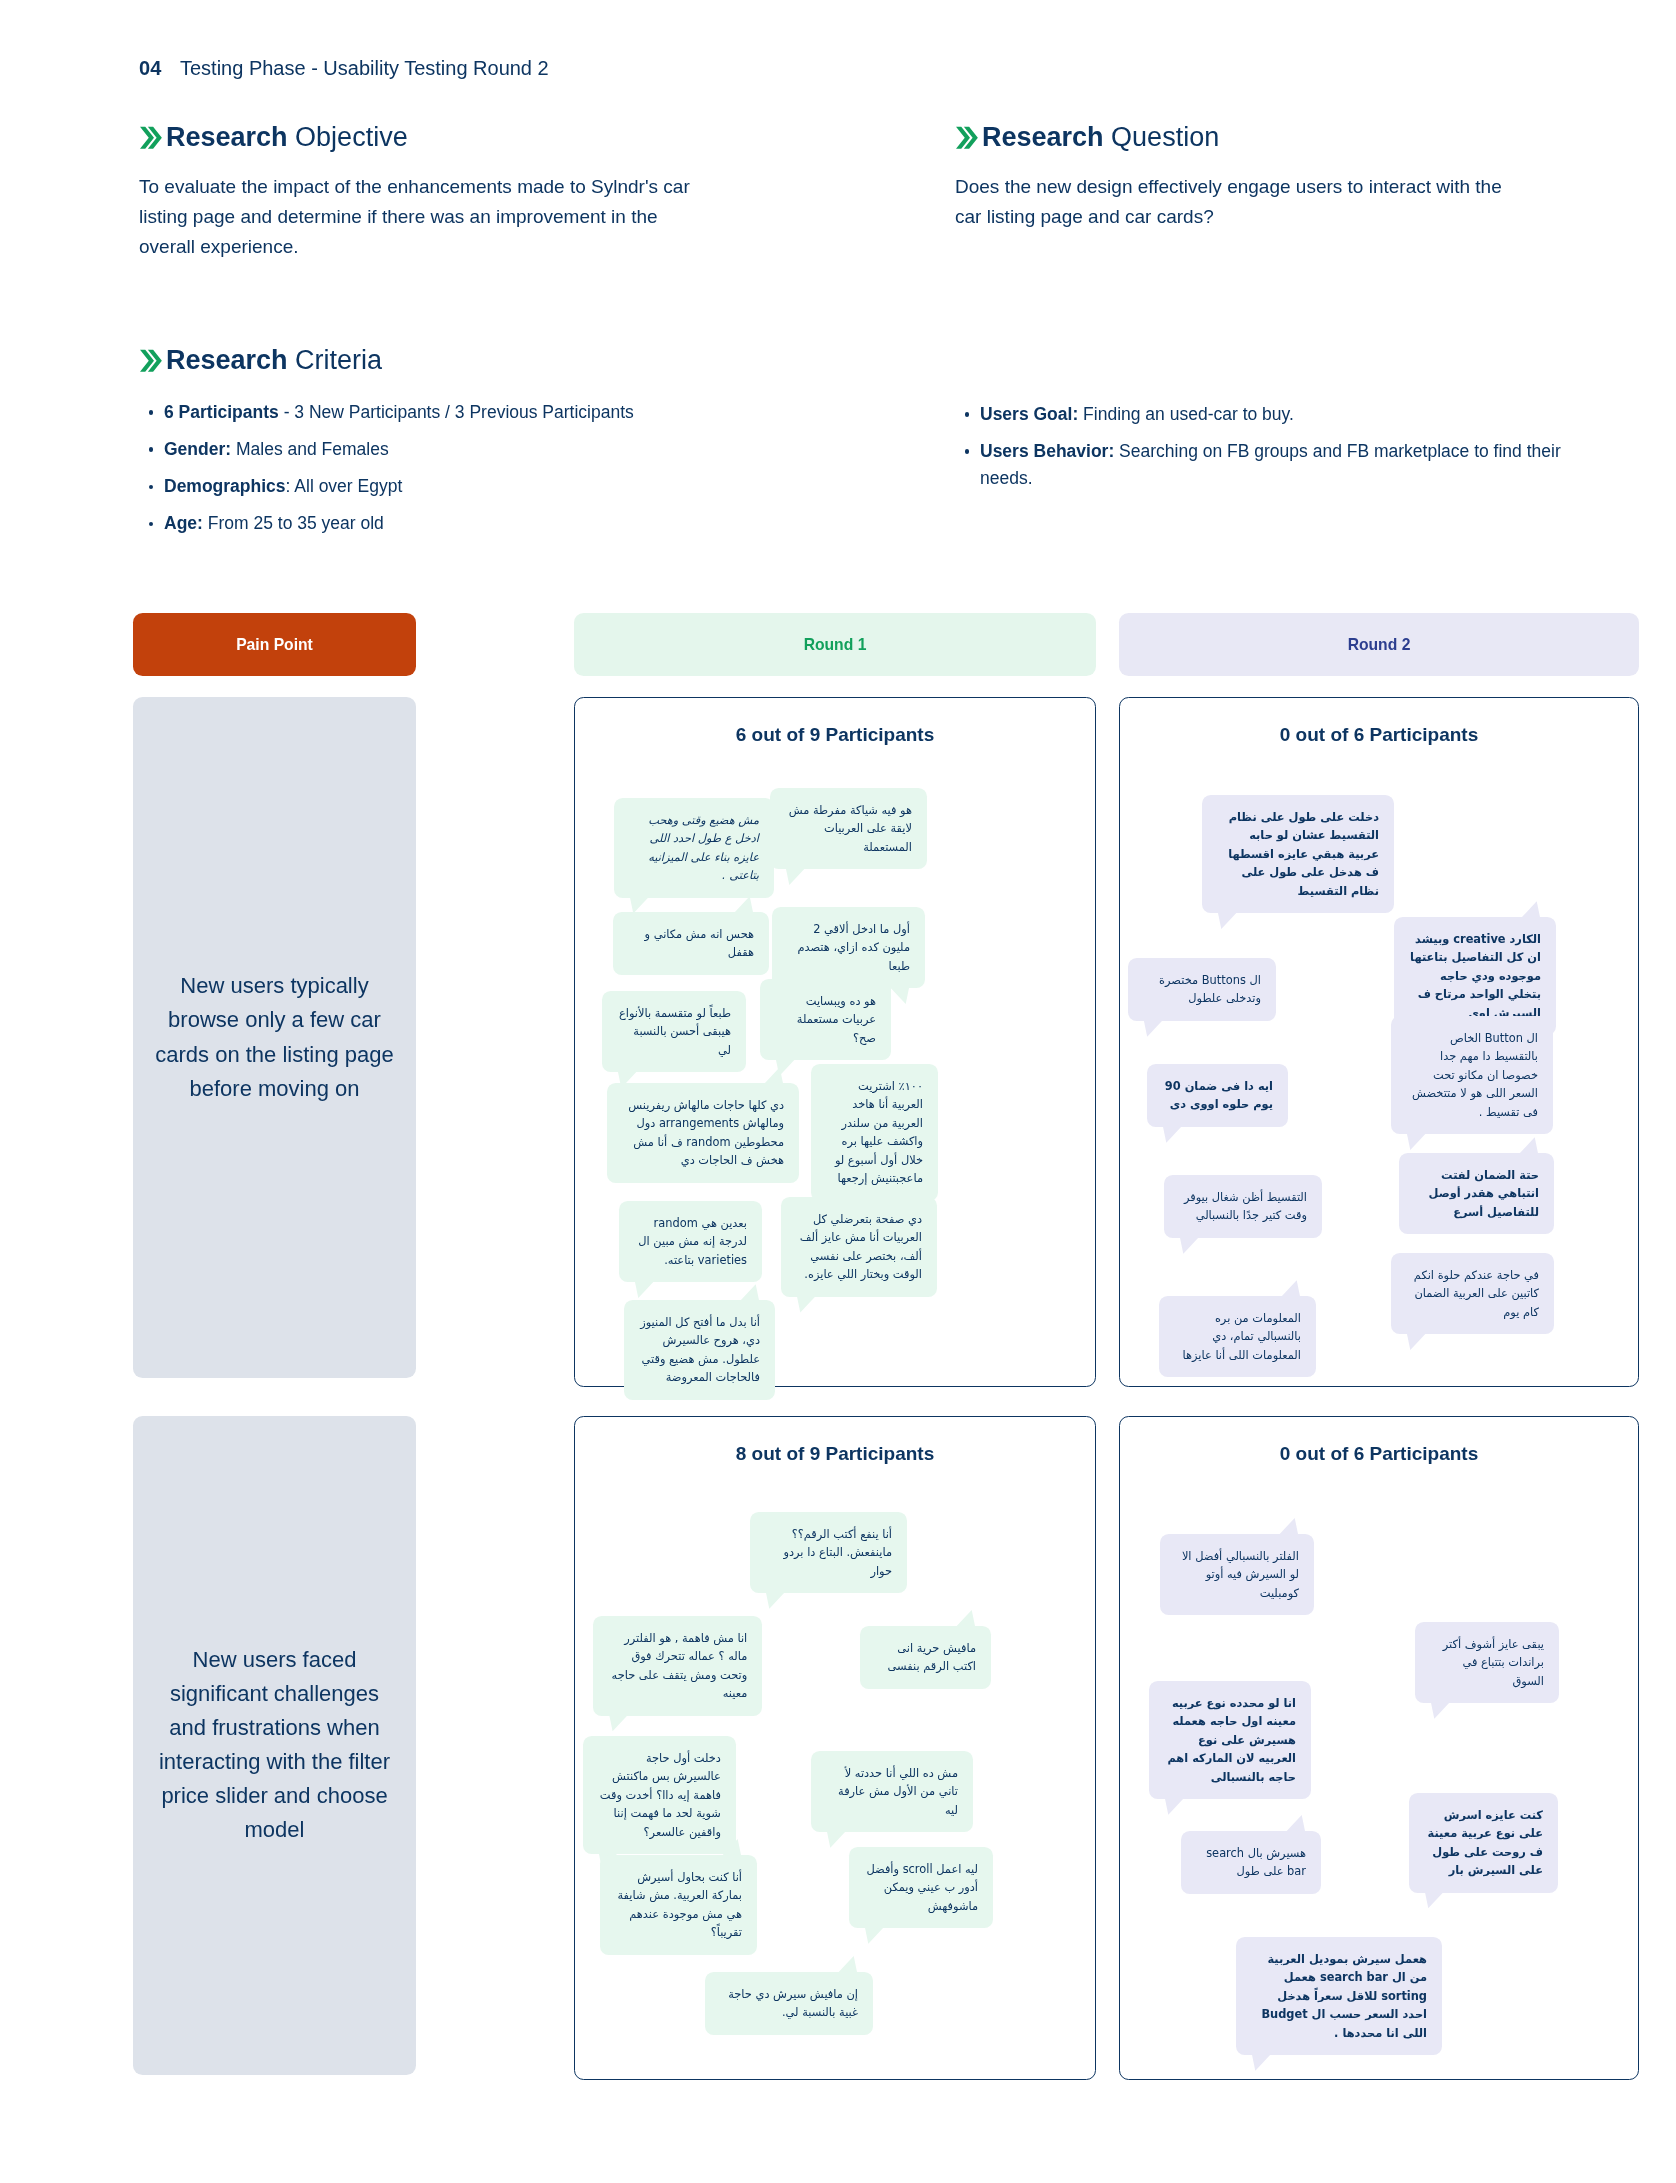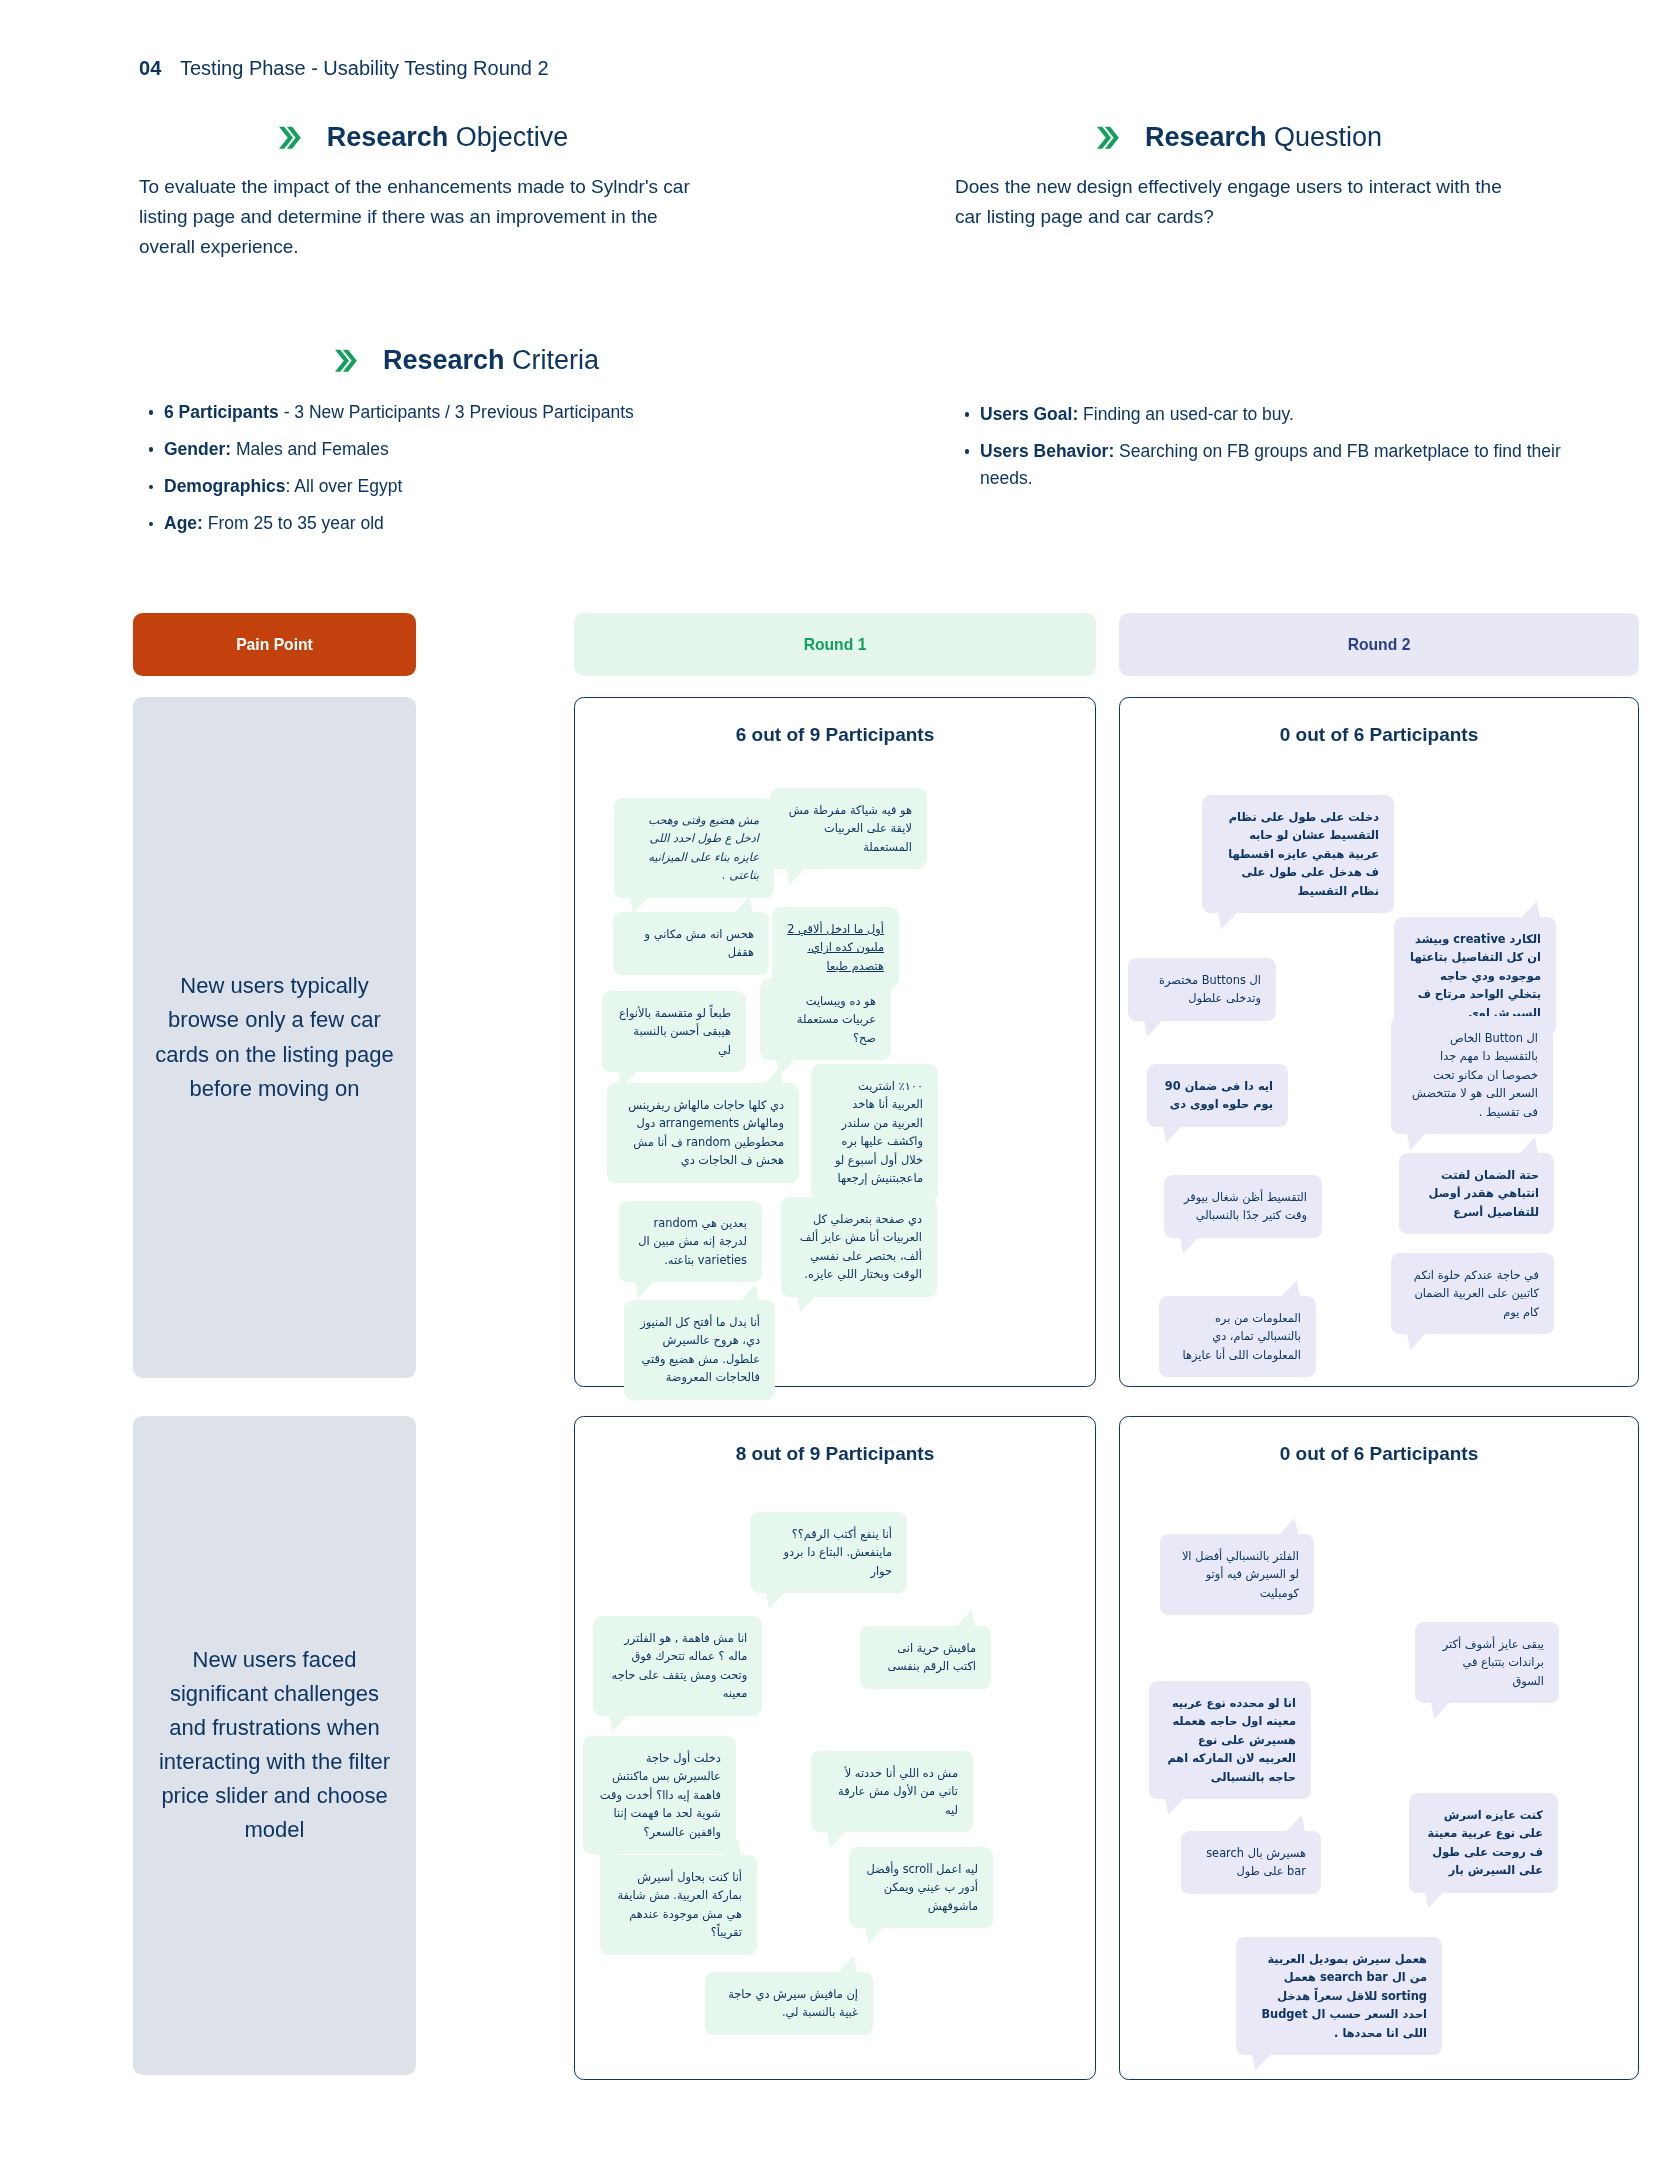--- a/index.html
+++ b/index.html
@@ -15,21 +15,21 @@
 
   
   .header {
     position: absolute; left: 139px; top: 57px;
     display: flex; align-items: baseline; gap: 18.3px;
   }
   .header .num { font-size: 20px; font-weight: 700; color: #0d3561; letter-spacing: 0.2px; }
   .header .title { font-size: 20px; font-weight: 400; color: #0d3561; }
 
   
-  .sec-head { display: flex; align-items: center; gap: 26px; justify-content: center; }
+  .sec-head { display: flex; align-items: center; gap: 4px; }
   .chev { display: inline-block; width: 23px; height: 23.6px; flex: none; }
   .sec-head h2 { font-size: 27px; font-weight: 400; color: #0d3561; white-space: nowrap; }
   .sec-head h2 b { font-weight: 700; }
 
   .objective { position: absolute; left: 139px; top: 122px; width: 568px; }
   .question  { position: absolute; left: 955px; top: 122px; width: 568px; }
   .criteria  { position: absolute; left: 139px; top: 345px; width: 655px; }
 
   .body-text {
     margin-top: 19px;
@@ -210,21 +210,21 @@
       <div class="painbox" style="top:0; height:681px;">
         <p>New users typically browse only a few car cards on the listing page before moving on</p>
       </div>
 
       <div class="panel r1" style="top:0; height:690px;">
         <div class="panel-title">6 out of 9 Participants</div>
 
         <div class="bub g tail-bl" style="left:39px;  top:100px; width:160px;font-style:italic;">مش هضيع وقتى وهحب ادخل ع طول احدد  اللى عايزه بناء على الميزانيه بتاعتى .</div>
         <div class="bub g tail-bl" style="left:195px; top:90px; width:157px;">هو فيه شياكة مفرطة مش لايقة على العربيات المستعملة</div>
         <div class="bub g tail-tr" style="left:38px;  top:214px; width:156px;">هحس انه مش مكاني و هقفل</div>
-        <div class="bub g tail-br" style="left:197px; top:209px; width:127px;text-decoration:underline;">أول ما ادخل ألاقي 2 مليون كده ازاي، هتصدم طبعا</div>
+        <div class="bub g tail-br" style="left:197px; top:209px; width:153px;">أول ما ادخل ألاقي 2 مليون كده ازاي، هتصدم طبعا</div>
         <div class="bub g tail-bl" style="left:27px;  top:293px; width:144px;">طبعاً لو متقسمة بالأنواع هيبقى أحسن بالنسبة لي</div>
         <div class="bub g tail-bl" style="left:185px; top:281px; width:131px;">هو ده ويبسايت عربيات مستعملة صح؟</div>
         <div class="bub g tail-tr" style="left:32px;  top:385px; width:192px;">دي كلها حاجات مالهاش ريفرينس ومالهاش arrangements دول محطوطين random ف أنا مش هخش ف الحاجات دي</div>
         <div class="bub g tail-bl" style="left:236px; top:366px; width:127px;">١٠٠٪ اشتريت العربية أنا هاخد العربية من سلندر واكشف عليها بره خلال أول أسبوع لو ماعجبتنيش إرجعها</div>
         <div class="bub g tail-bl" style="left:44px; top:503px; width:143px;">بعدين هي random لدرجة إنه مش مبين ال varieties بتاعته.</div>
         <div class="bub g tail-bl" style="left:206px; top:499px; width:156px;">دي صفحة بتعرضلي كل العربيات أنا مش عايز ألف ألف، بختصر على نفسي الوقت وبختار اللي عايزه.</div>
         <div class="bub g tail-tr" style="left:49px; top:602px; width:151px;">أنا بدل ما أفتح كل المنيوز دي، هروح عالسيرش علطول. مش هضيع وقتي فالحاجات المعروضة</div>
       </div>
 
       <div class="panel r2" style="top:0; height:690px;">

